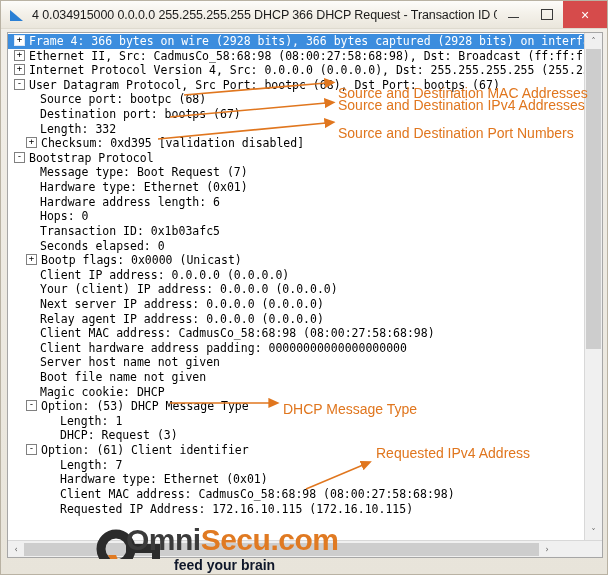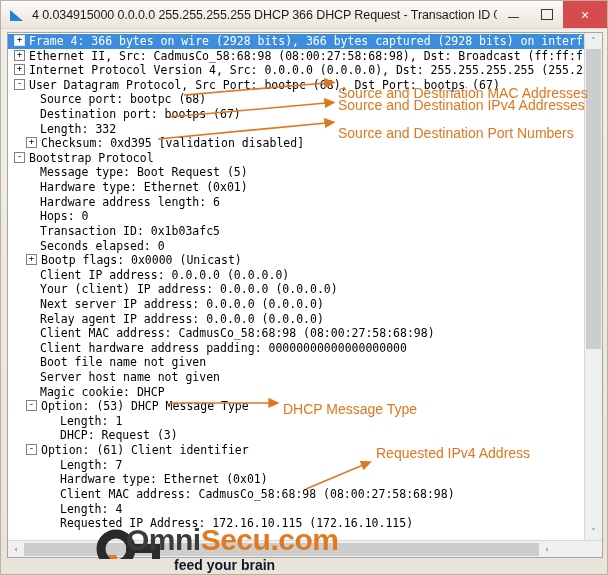--- a/index.html
+++ b/index.html
@@ -156,44 +156,43 @@
       <div class="tree" id="tree">
           <div class="row ind0 sel"><span class="tg">+</span><span class="txt">Frame 4: 366 bytes on wire (2928 bits), 366 bytes captured (2928 bits) on interface 0</span></div>
           <div class="row ind0"><span class="tg">+</span><span class="txt">Ethernet II, Src: CadmusCo_58:68:98 (08:00:27:58:68:98), Dst: Broadcast (ff:ff:ff:ff:ff:ff)</span></div>
           <div class="row ind0"><span class="tg">+</span><span class="txt">Internet Protocol Version 4, Src: 0.0.0.0 (0.0.0.0), Dst: 255.255.255.255 (255.255.255.255)</span></div>
           <div class="row ind0"><span class="tg">-</span><span class="txt">User Datagram Protocol, Src Port: bootpc (68), Dst Port: bootps (67)</span></div>
           <div class="row ind1"><span class="txt">Source port: bootpc (68)</span></div>
           <div class="row ind1"><span class="txt">Destination port: bootps (67)</span></div>
           <div class="row ind1"><span class="txt">Length: 332</span></div>
           <div class="row ind1"><span class="tg">+</span><span class="txt">Checksum: 0xd395 [validation disabled]</span></div>
           <div class="row ind0"><span class="tg">-</span><span class="txt">Bootstrap Protocol</span></div>
-          <div class="row ind1"><span class="txt">Message type: Boot Request (5)</span></div>
+          <div class="row ind1"><span class="txt">Message type: Boot Request (7)</span></div>
           <div class="row ind1"><span class="txt">Hardware type: Ethernet (0x01)</span></div>
           <div class="row ind1"><span class="txt">Hardware address length: 6</span></div>
           <div class="row ind1"><span class="txt">Hops: 0</span></div>
           <div class="row ind1"><span class="txt">Transaction ID: 0x1b03afc5</span></div>
           <div class="row ind1"><span class="txt">Seconds elapsed: 0</span></div>
           <div class="row ind1"><span class="tg">+</span><span class="txt">Bootp flags: 0x0000 (Unicast)</span></div>
           <div class="row ind1"><span class="txt">Client IP address: 0.0.0.0 (0.0.0.0)</span></div>
           <div class="row ind1"><span class="txt">Your (client) IP address: 0.0.0.0 (0.0.0.0)</span></div>
           <div class="row ind1"><span class="txt">Next server IP address: 0.0.0.0 (0.0.0.0)</span></div>
           <div class="row ind1"><span class="txt">Relay agent IP address: 0.0.0.0 (0.0.0.0)</span></div>
           <div class="row ind1"><span class="txt">Client MAC address: CadmusCo_58:68:98 (08:00:27:58:68:98)</span></div>
           <div class="row ind1"><span class="txt">Client hardware address padding: 00000000000000000000</span></div>
+          <div class="row ind1"><span class="txt">Server host name not given</span></div>
           <div class="row ind1"><span class="txt">Boot file name not given</span></div>
-          <div class="row ind1"><span class="txt">Server host name not given</span></div>
           <div class="row ind1"><span class="txt">Magic cookie: DHCP</span></div>
           <div class="row ind1"><span class="tg">-</span><span class="txt">Option: (53) DHCP Message Type</span></div>
           <div class="row ind2"><span class="txt">Length: 1</span></div>
           <div class="row ind2"><span class="txt">DHCP: Request (3)</span></div>
           <div class="row ind1"><span class="tg">-</span><span class="txt">Option: (61) Client identifier</span></div>
           <div class="row ind2"><span class="txt">Length: 7</span></div>
           <div class="row ind2"><span class="txt">Hardware type: Ethernet (0x01)</span></div>
           <div class="row ind2"><span class="txt">Client MAC address: CadmusCo_58:68:98 (08:00:27:58:68:98)</span></div>
-          <div class="row ind2"><span class="txt">Length: 4</span></div>
           <div class="row ind2"><span class="txt">Requested IP Address: 172.16.10.115 (172.16.10.115)</span></div>
         </div>
 
       <div class="vscroll">
         <div class="vs-arrow">˄</div>
         <div class="vs-thumb" style="height:300px;"></div>
         <div class="vs-track"></div>
         <div class="vs-arrow">˅</div>
       </div>
     </div>

